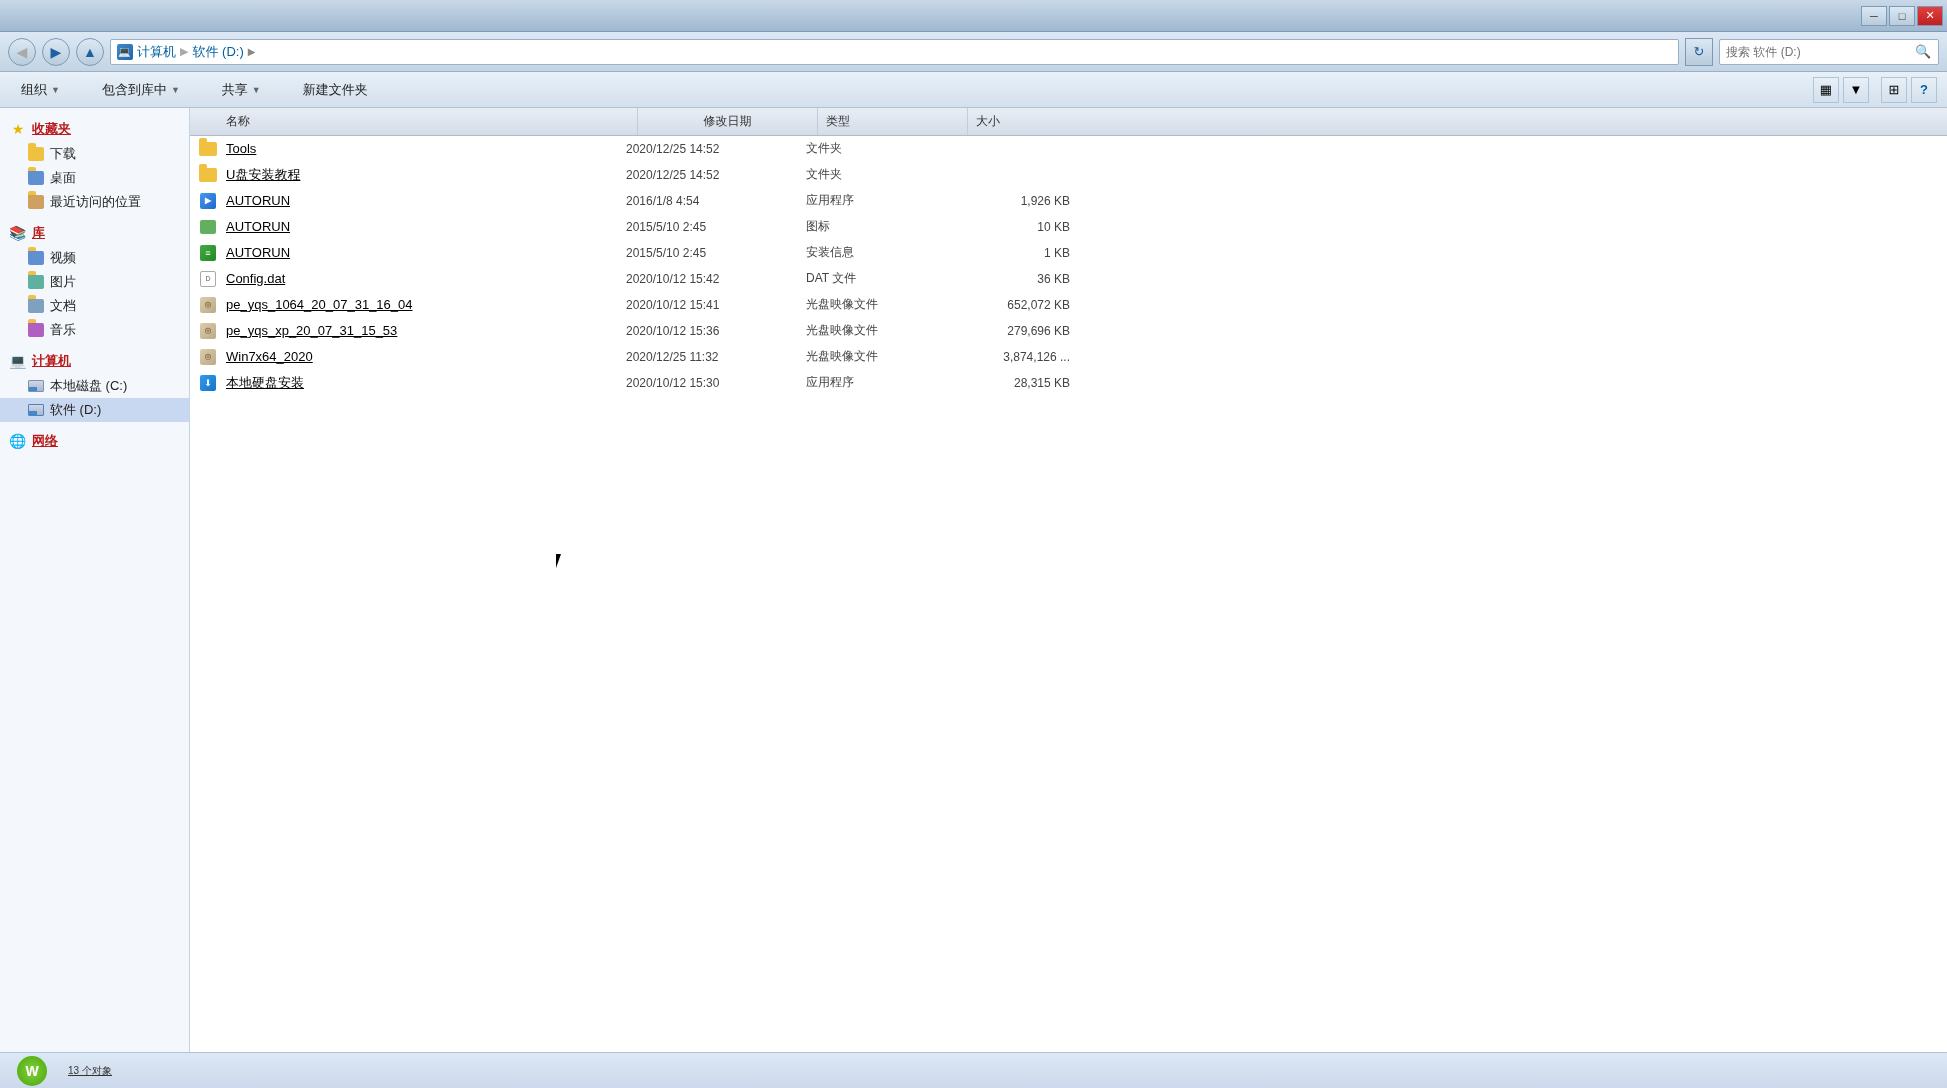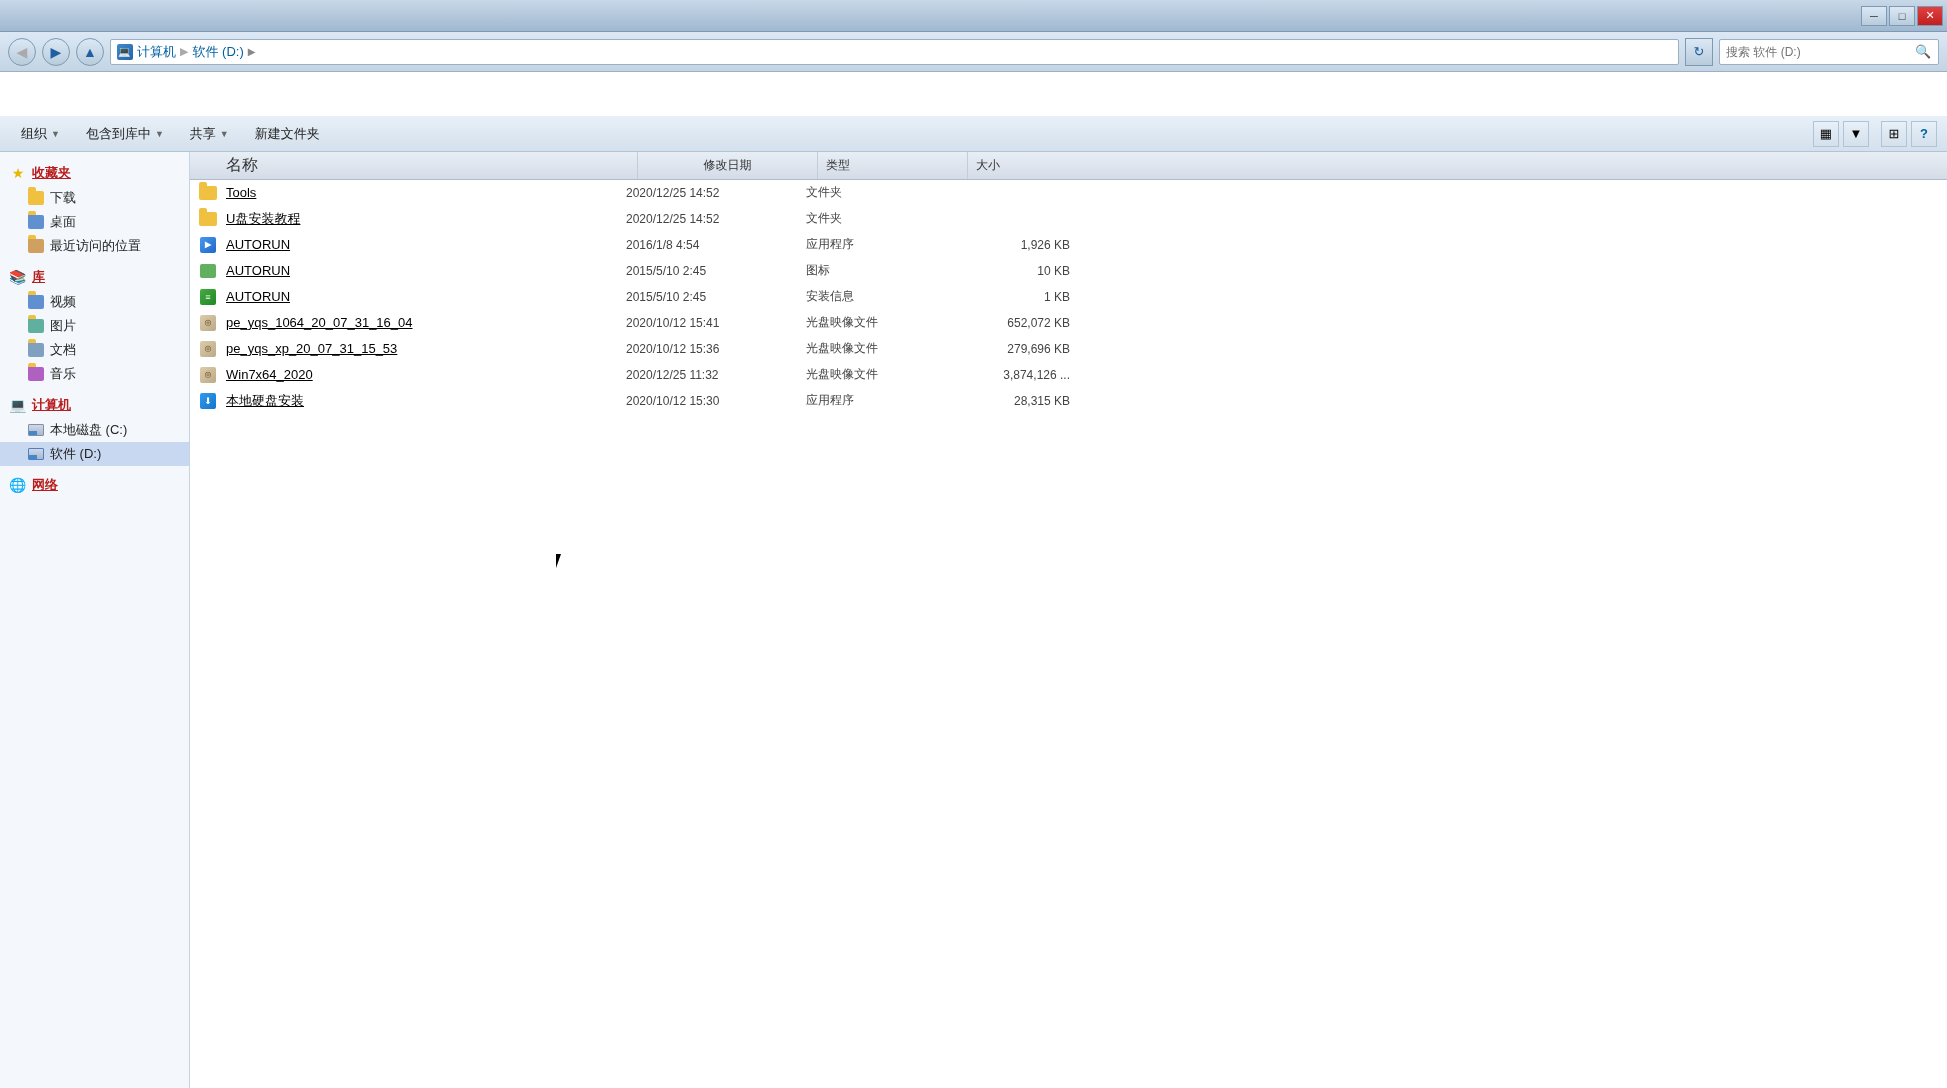--- a/index.html
+++ b/index.html
@@ -126,23 +126,22 @@
       color: #2060a0;
     }
 
     
     .toolbar {
       height: 36px;
       background: linear-gradient(to bottom, #e8f0f8 0%, #d4e0ec 100%);
       display: flex;
       align-items: center;
       padding: 0 10px;
-      gap: 4px;
+      gap: 20px;
       border-bottom: 1px solid #b0c4d8;
-      margin-top: 44px;
     }
     .toolbar-btn {
       height: 26px;
       padding: 0 10px;
       border: 1px solid transparent;
       background: transparent;
       cursor: pointer;
       display: flex;
       align-items: center;
       gap: 4px;
@@ -268,21 +267,21 @@
       background: linear-gradient(to bottom, #e8eef4, #d4dce8);
       display: flex;
       align-items: center;
       border-bottom: 1px solid #b0bcc8;
       padding-left: 28px;
     }
     .col-name {
       width: 420px;
       padding: 0 8px;
       color: #333;
-      font-size: 16px;
+      font-size: 12px;
       cursor: pointer;
       display: flex;
       align-items: center;
       height: 100%;
       border-right: 1px solid #c4ccd8;
     }
     .col-date {
       width: 180px;
       padding: 0 8px;
       color: #333;
@@ -767,20 +766,29 @@
       <div class="file-item-icon">
             <div class="icon-setup">≡</div>
           </div>
       <div class="file-item-name">AUTORUN</div>
       <div class="file-item-date">2015/5/10 2:45</div>
       <div class="file-item-type">安装信息</div>
       <div class="file-item-size">1 KB</div>
     </div>
         <div class="file-item">
       <div class="file-item-icon">
+            <div class="icon-dat">D</div>
+          </div>
+      <div class="file-item-name">Config.dat</div>
+      <div class="file-item-date">2020/10/12 15:42</div>
+      <div class="file-item-type">DAT 文件</div>
+      <div class="file-item-size">36 KB</div>
+    </div>
+        <div class="file-item">
+      <div class="file-item-icon">
             <div class="icon-iso">◎</div>
           </div>
       <div class="file-item-name">pe_yqs_1064_20_07_31_16_04</div>
       <div class="file-item-date">2020/10/12 15:41</div>
       <div class="file-item-type">光盘映像文件</div>
       <div class="file-item-size">652,072 KB</div>
     </div>
         <div class="file-item">
       <div class="file-item-icon">
             <div class="icon-iso">◎</div>

